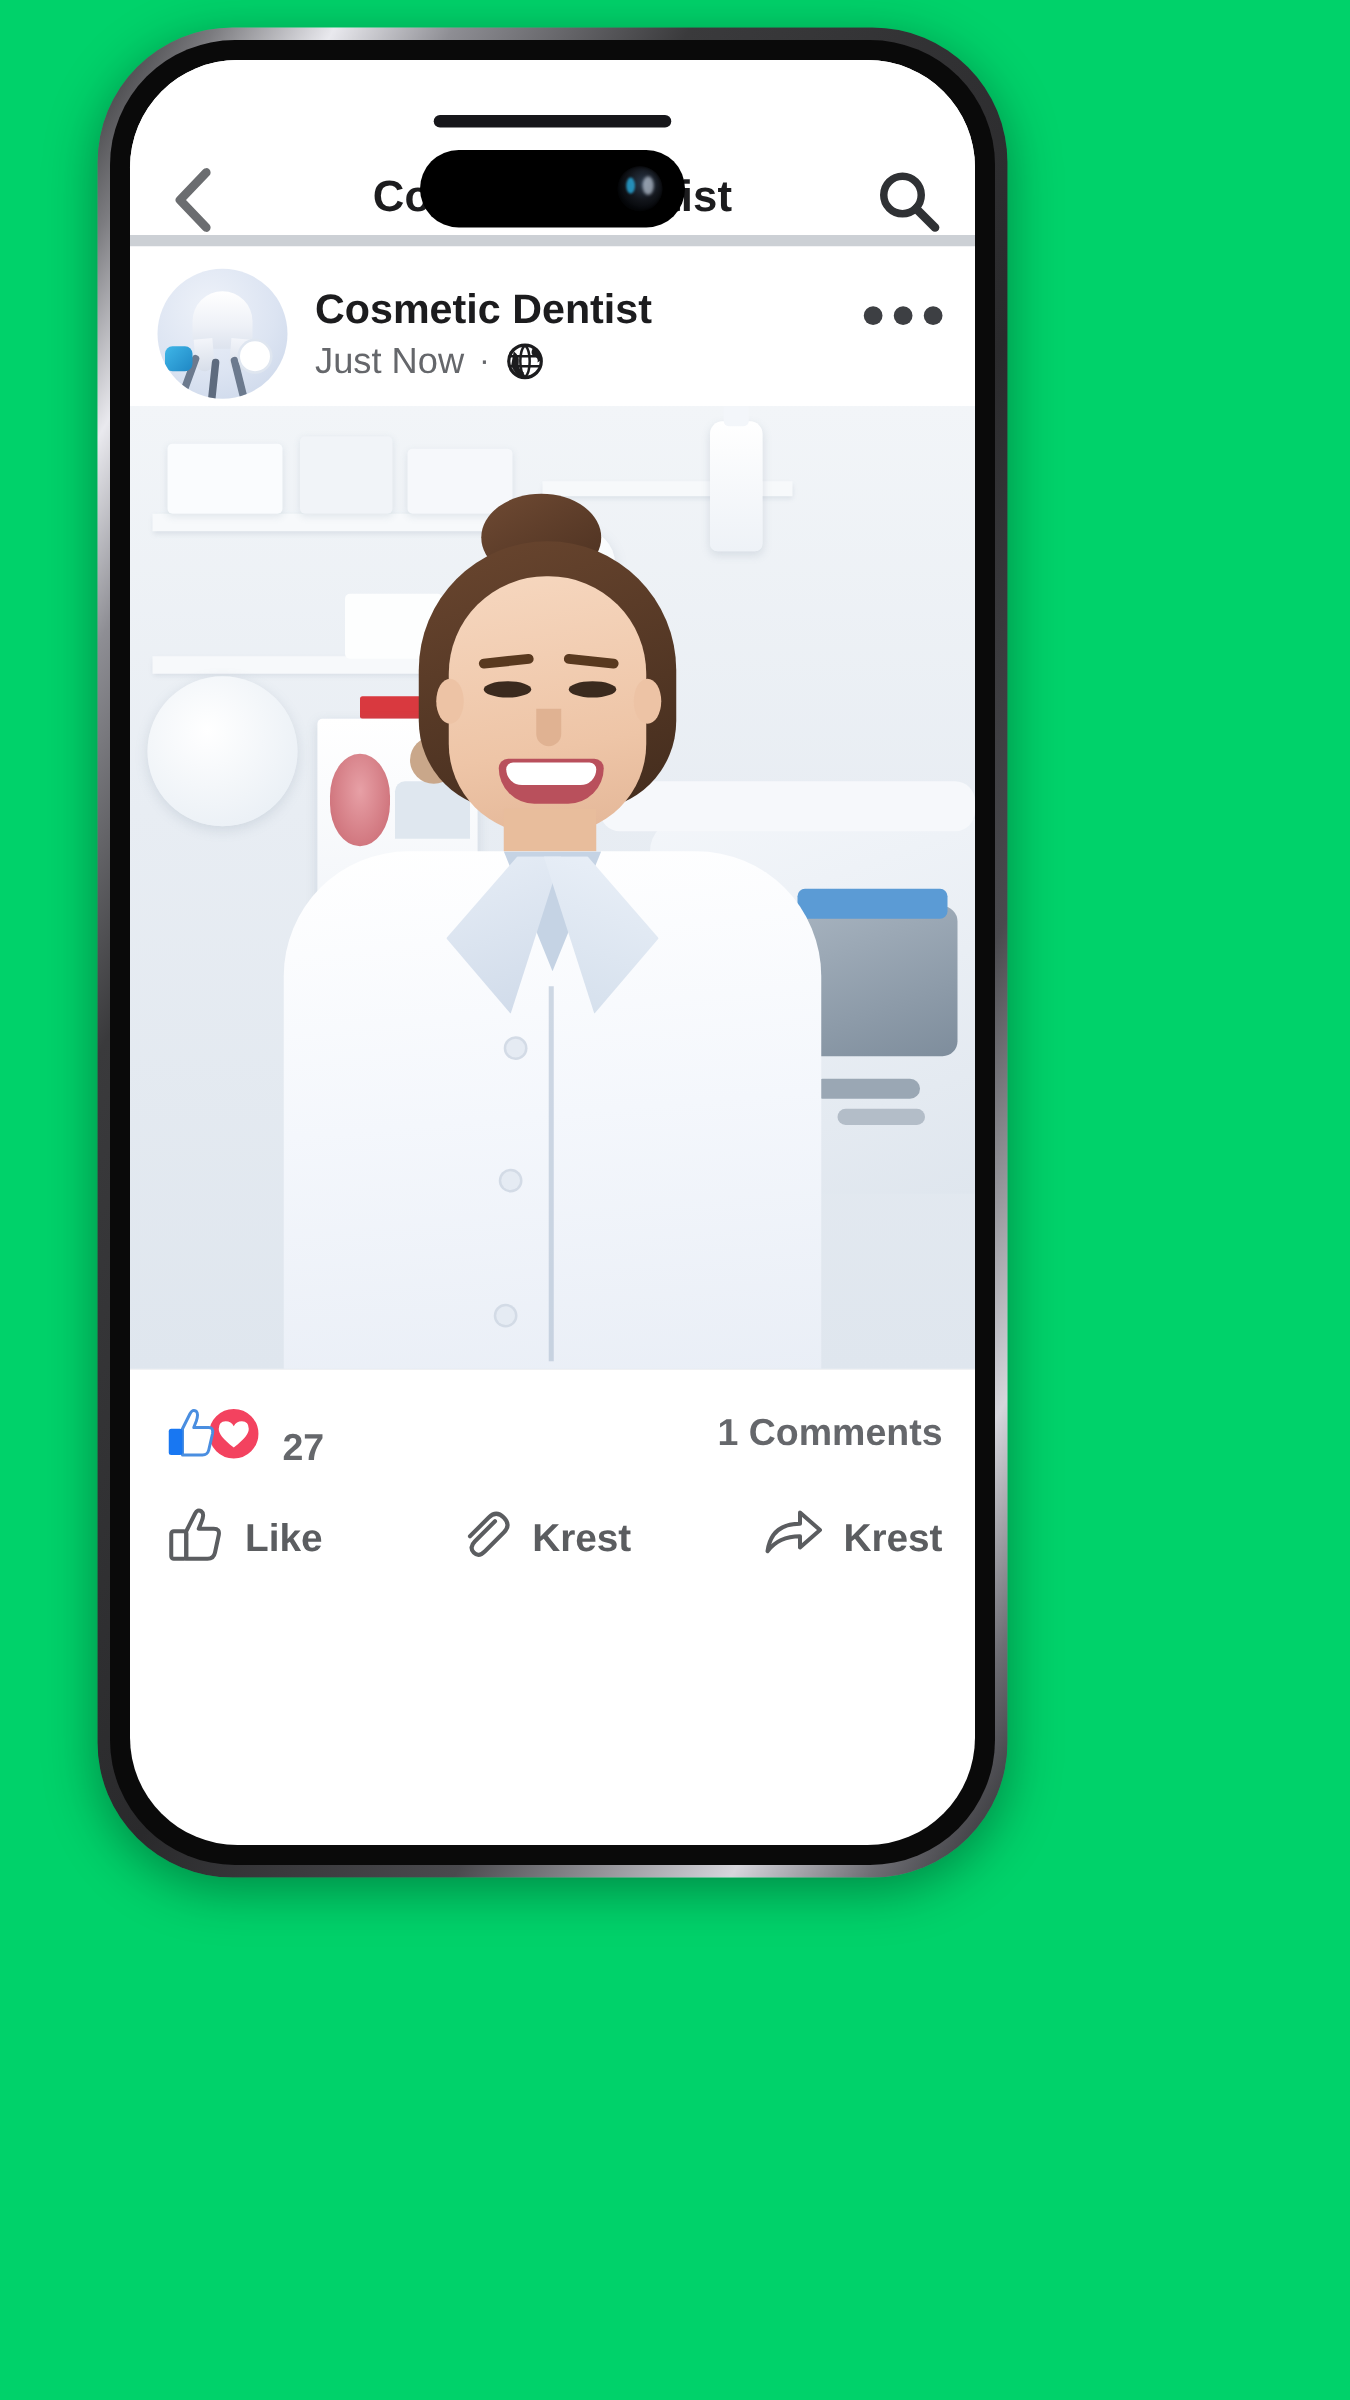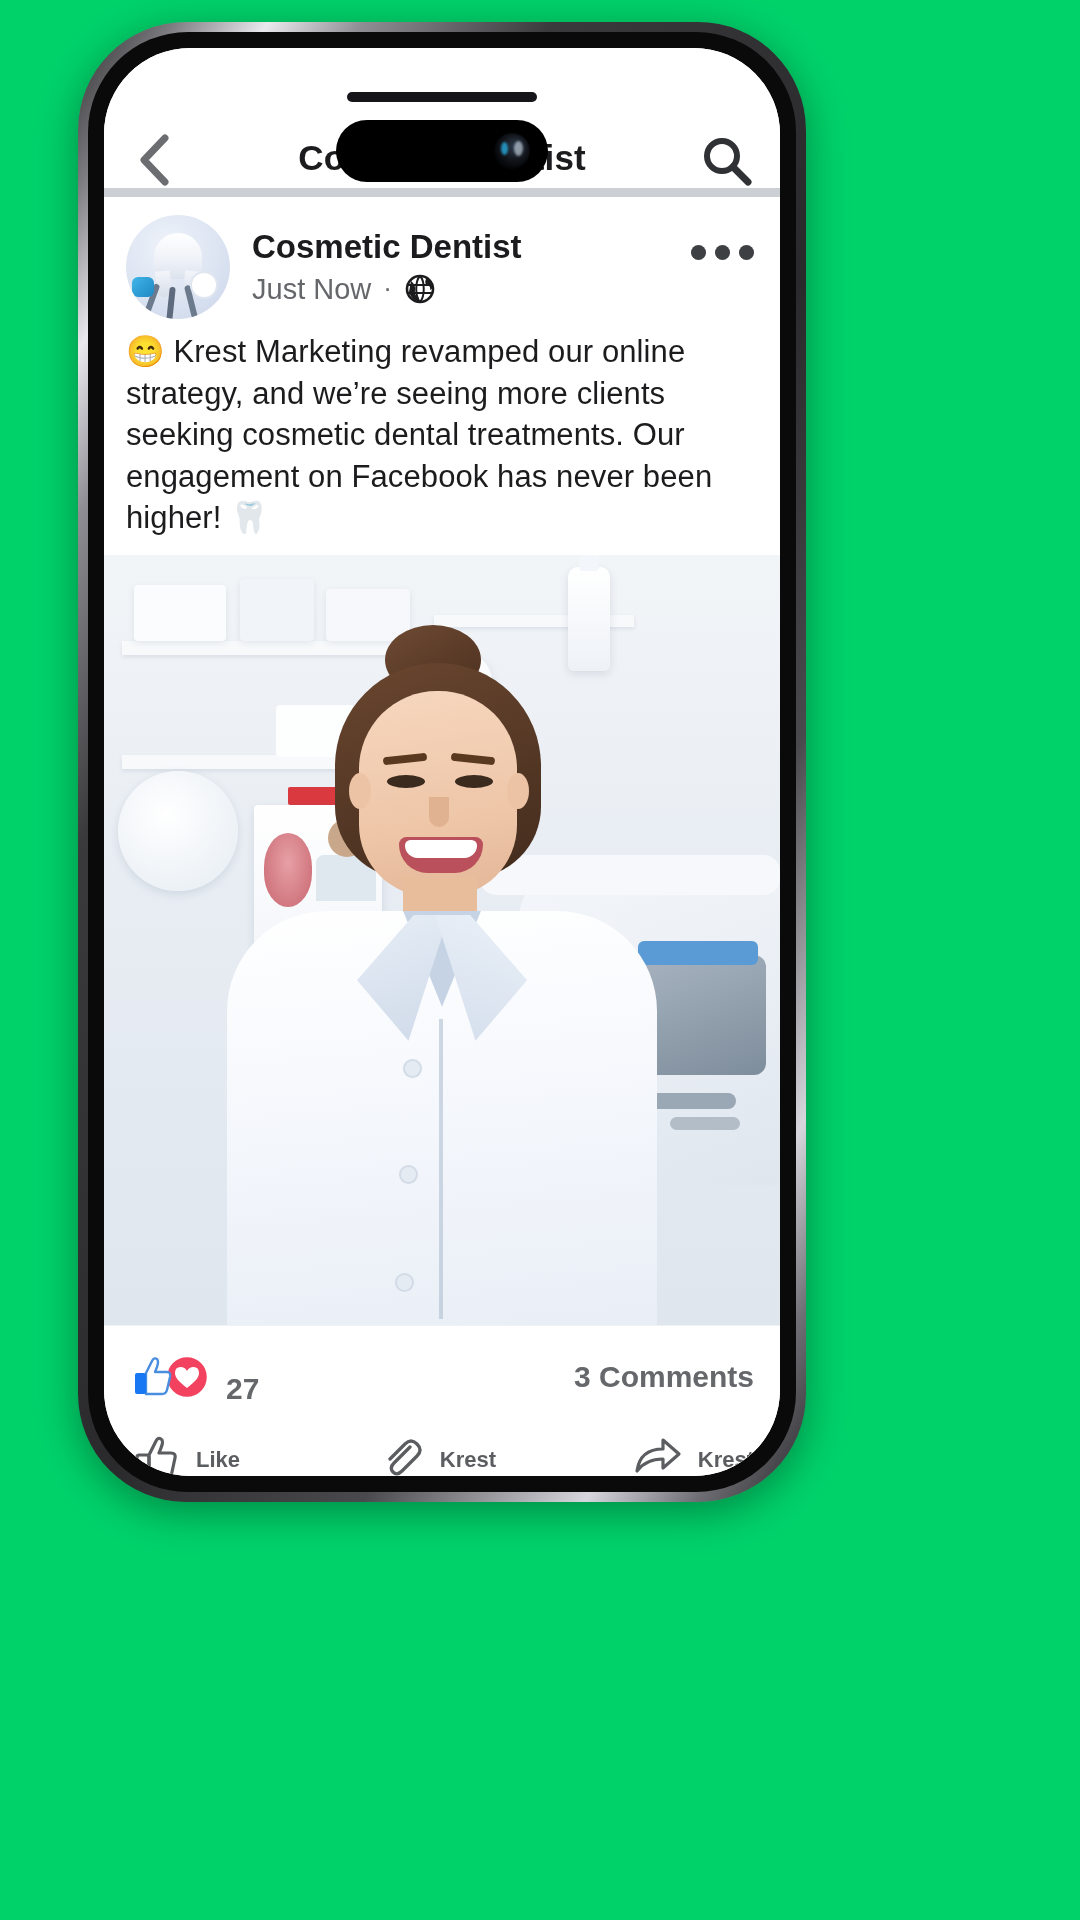--- a/index.html
+++ b/index.html
@@ -202,21 +202,21 @@
   }
   #reactions{display:flex;align-items:center;}
   #reaction-like{width:46px;height:46px;position:relative;z-index:2;}
   #reaction-love{width:46px;height:46px;margin-left:-12px;position:relative;z-index:1;}
   #reaction-count{font-size:30px;font-weight:700;color:#65676b;margin-left:16px;margin-top:24px;}
   #comments-count{font-size:30px;font-weight:700;color:#65676b;}
 
   
   #action-row{display:flex;align-items:center;justify-content:space-between;padding:8px 26px 26px 26px;background:#fff;}
   .action-btn{display:flex;align-items:center;gap:14px;cursor:pointer;}
-  .action-label{font-size:22px;font-weight:700;color:#5b5d60;}
+  .action-label{font-size:31px;font-weight:700;color:#5b5d60;}
 </style>
 </head>
 <body>
 
 <div id="phone-frame">
   <div class="side-btn" id="btn-silent"></div>
   <div class="side-btn" id="btn-volume-up"></div>
   <div class="side-btn" id="btn-volume-down"></div>
   <div class="side-btn" id="btn-power"></div>
 </div>
@@ -280,21 +280,20 @@
       </div>
     </div>
 
     <div id="post-menu-button">
       <i></i>
       <i></i>
       <i></i>
     </div>
   </div>
 
-  <div id="post-text">😁 Krest Marketing revamped our online strategy, and we’re seeing more clients seeking cosmetic dental treatments. Our engagement on Facebook has never been higher! 🦷</div>
 
   <div id="post-photo">
     <div class="bg-shelfwall"></div>
     <div class="shelf shelf-a"></div>
     <div class="shelf shelf-b"></div>
     <div class="shelf shelf-c"></div>
     <div class="cab cab1"></div>
     <div class="cab cab2"></div>
     <div class="cab cab3"></div>
     <div class="box-teal"></div>
@@ -350,21 +349,21 @@
         </svg>
       </span>
       <span id="reaction-love">
         <svg width="46" height="46" viewBox="0 0 46 46">
           <circle cx="23" cy="23" r="21" fill="#f3425f" stroke="#ffffff" stroke-width="2.5"></circle>
           <path d="M23 34 C14 27 11 23 11 19 Q11 13 16.5 13 Q21 13 23 17 Q25 13 29.5 13 Q35 13 35 19 C35 23 32 27 23 34 Z" fill="#ffffff"></path>
         </svg>
       </span>
       <span id="reaction-count">27</span>
     </div>
-    <div id="comments-count">3 Comments</div>
+    <div id="comments-count">1 Comments</div>
   </div>
 
   <div id="action-row">
 
     <div class="action-btn">
       <span>
         <svg width="52" height="52" viewBox="0 0 52 52" fill="none">
           <path d="M19 23 L26 9 Q28 5 31 7 Q34 9 31 16 L29 21 L41 21 Q46 21 45 26 L42 40 Q41 45 36 45 L19 45 Z" stroke="#5b5d60" stroke-width="3.2" stroke-linejoin="round"></path>
           <rect x="7" y="23" width="12" height="22" rx="2" stroke="#5b5d60" stroke-width="3.2"></rect>
         </svg>

